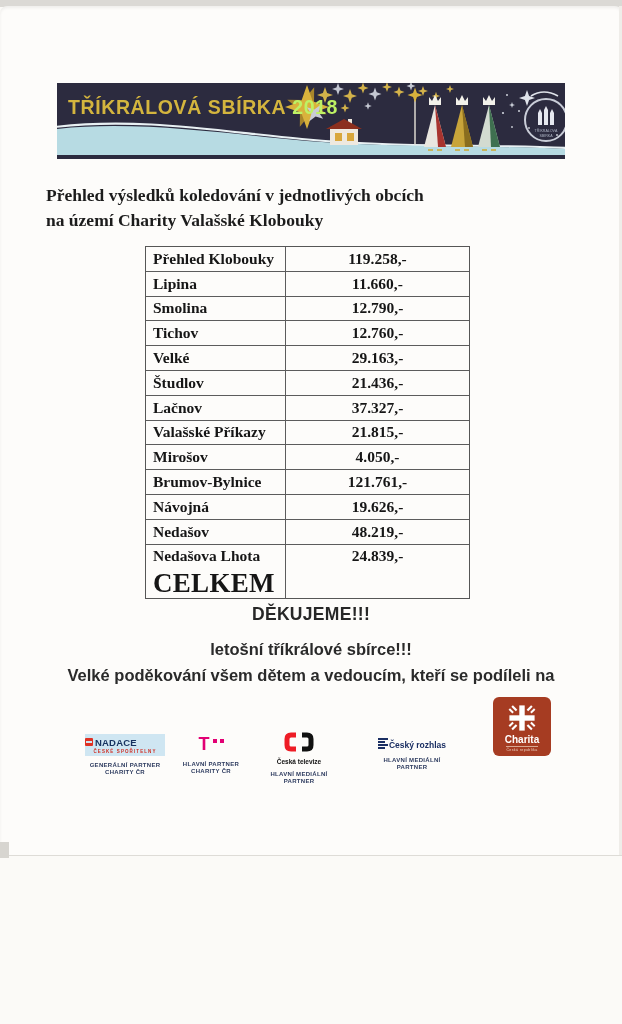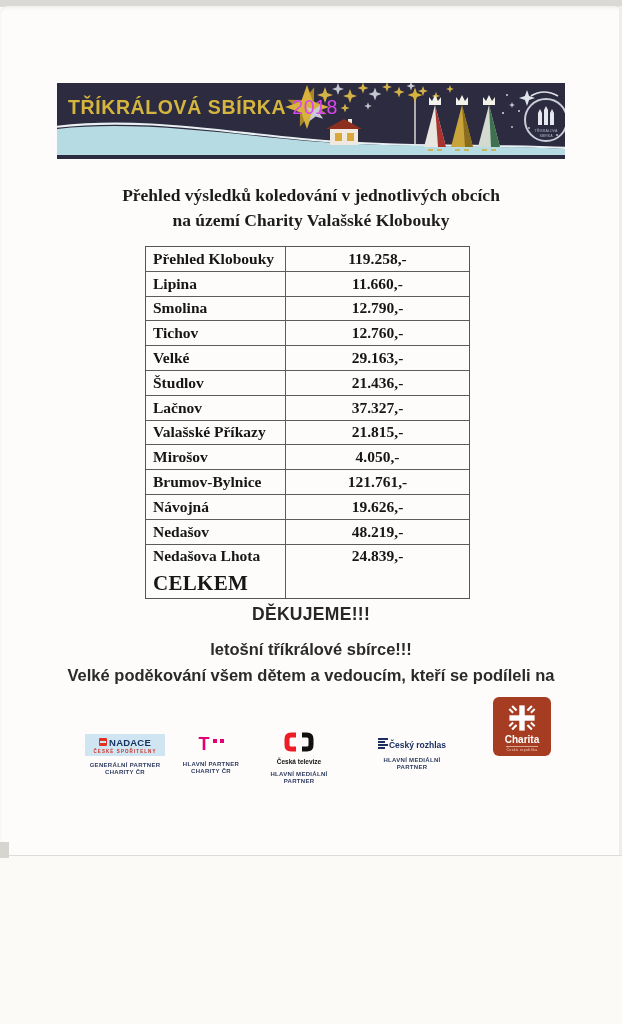--- a/index.html
+++ b/index.html
@@ -11,49 +11,49 @@
   .scan-page{position:absolute;left:0;top:6px;width:622px;height:849px;background:#fdfcfa;border-radius:7px 7px 0 0;box-shadow:inset 0 2px 3px rgba(0,0,0,.06);}
   .scan-bottom-line{position:absolute;left:0;top:855px;width:622px;height:1px;background:#dedcd7;}
   .scan-left-notch{position:absolute;left:0;top:842px;width:9px;height:16px;background:#d7d5d0;}
   .scan-right-sliver{position:absolute;right:0;top:6px;width:3px;height:849px;background:#efede9;}
 
   
   .banner{position:absolute;left:57px;top:83px;width:508px;height:76px;background:#2c2b3f;overflow:hidden;}
   .banner svg{position:absolute;left:0;top:0;}
   .banner-title{position:absolute;left:11px;top:13px;white-space:nowrap;font-weight:bold;
     font-size:19.5px;letter-spacing:.6px;color:#d4b53e;}
-  .banner-title .year{color:#d946ef;font-weight:400;margin-left:6px;}
-
-  
-  .heading{position:absolute;left:46px;top:183px;width:530px;text-align:center;
+  .banner-title .year{color:#bef264;font-weight:700;margin-left:6px;}
+
+  
+  .heading{position:absolute;left:46px;top:183px;width:530px;text-align:left;
     font-family:"Liberation Serif",serif;font-weight:bold;font-size:17.5px;line-height:25px;color:#1c1c1c;}
 
   
   .rtable{position:absolute;left:145px;top:246px;width:323px;border:1.4px solid #565656;background:#fdfcfa;
     font-family:"Liberation Serif",serif;font-weight:bold;color:#161616;}
   .trow{display:grid;grid-template-columns:140px 1fr;border-bottom:1.2px solid #5c5c5c;height:23.8px;}
   .trow:last-child{border-bottom:none;}
   .tcell{display:flex;align-items:center;font-size:15.5px;}
   .tcell.town{padding-left:7px;border-right:1.2px solid #5c5c5c;}
   .tcell.amount{justify-content:center;}
   .trow.total{height:30px;}
-  .trow.total .tcell.town{font-size:21px;letter-spacing:.3px;}
+  .trow.total .tcell.town{font-size:27px;letter-spacing:.3px;}
   .trow.total .tcell.amount{font-size:20.5px;}
 
   
   .thanks-title{position:absolute;left:46px;top:604px;width:530px;text-align:center;
     font-weight:bold;font-size:17.5px;color:#272727;letter-spacing:.3px;}
   .thanks-msg{position:absolute;left:30px;top:636px;width:562px;text-align:center;
     font-weight:bold;font-size:16.5px;line-height:26px;color:#2a2a2a;}
 
   
   .sponsor{position:absolute;text-align:center;}
   .caption{font-size:6px;line-height:7px;color:#2c3a5e;letter-spacing:.3px;margin-top:6px;font-weight:bold;}
   .s-nadace{left:82px;top:734px;width:86px;}
-  .nadace-box{width:80px;height:22px;margin:0 auto;background:#cfe6f2;display:flex;flex-direction:column;justify-content:center;align-items:center;}
+  .nadace-box{width:80px;height:22px;margin:0 auto;background:#cfe6f2;display:flex;flex-direction:column;justify-content:center;}
   .nadace-top{display:flex;align-items:center;gap:2px;}
   .nadace-icon{width:8px;height:8px;background:#e03123;position:relative;border-radius:1px;}
   .nadace-icon::after{content:"";position:absolute;left:1px;top:3px;width:6px;height:2px;background:#cfe6f2;}
   .nadace-name{font-weight:bold;font-size:9.5px;color:#16325f;letter-spacing:.2px;}
   .nadace-sub{font-weight:bold;font-size:4.5px;color:#d02c20;letter-spacing:1.1px;margin-top:1px;}
   .s-tmobile{left:176px;top:735px;width:70px;}
   .t-logo{font-weight:bold;color:#e20074;font-size:18px;line-height:18px;height:20px;display:flex;align-items:flex-start;justify-content:center;gap:3px;}
   .t-dot{width:4px;height:4px;background:#e20074;margin-top:4px;}
   .s-ct{left:266px;top:731px;width:66px;}
   .ct-label{font-weight:bold;font-size:6.5px;color:#111;margin-top:1px;}

